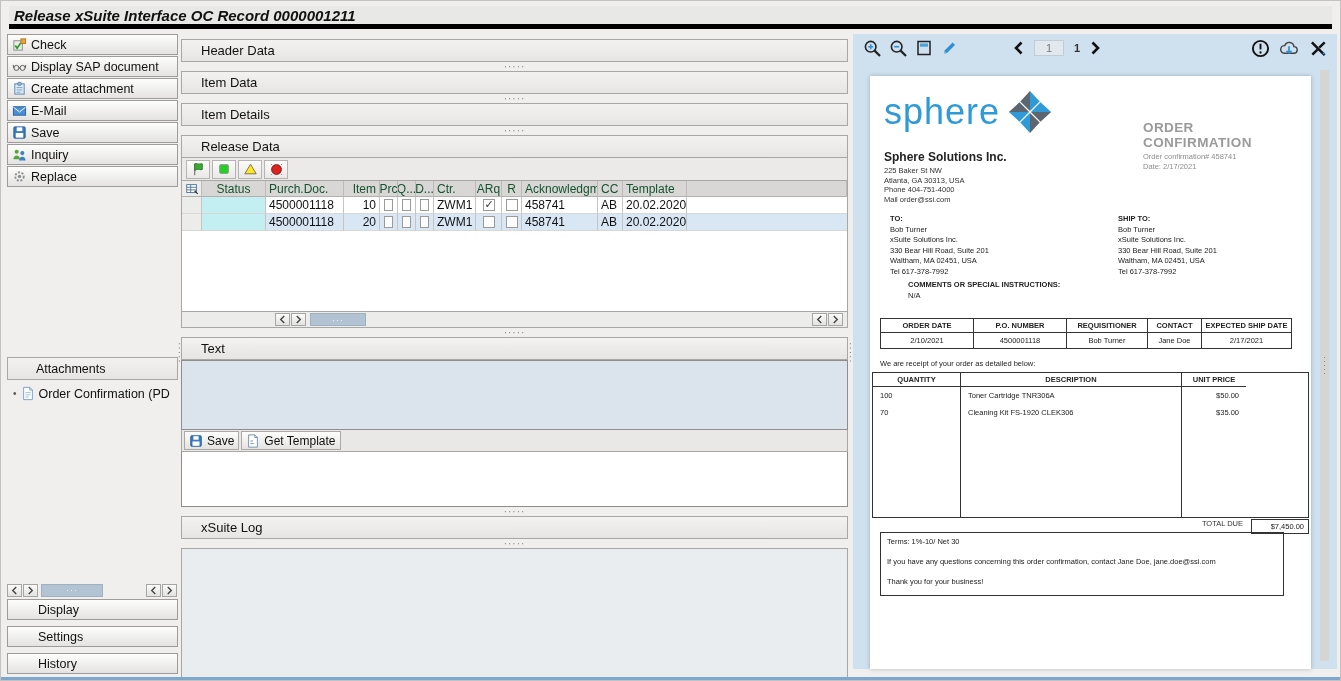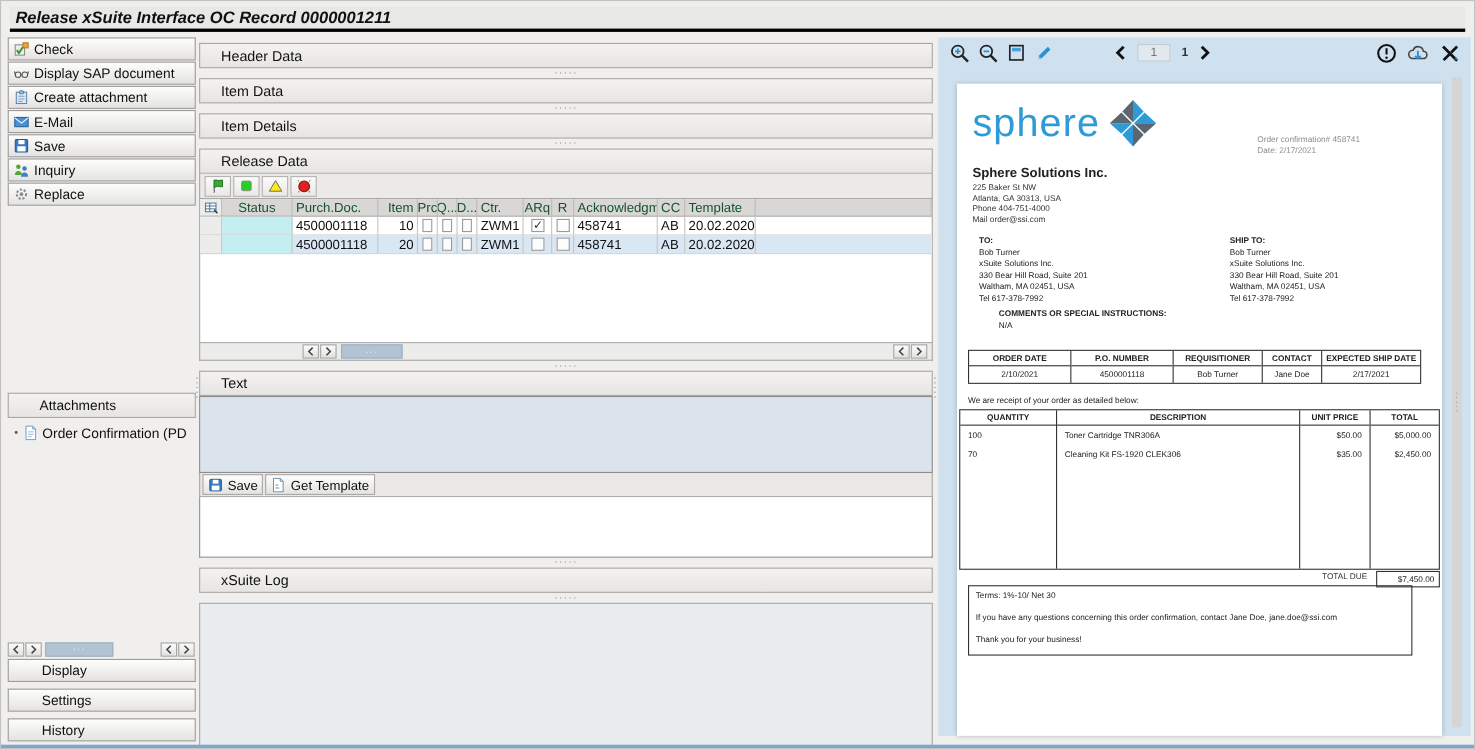--- a/index.html
+++ b/index.html
@@ -7,21 +7,21 @@
     --row-selected:#d9e7f5; --bar-border:#a8a7a5; --panel-bg:#f0efed;
   }
   *{box-sizing:border-box;}
   body{margin:0;font-family:"Liberation Sans",sans-serif;background:#d9d9d9;}
   .app{position:relative;width:1341px;height:681px;background:var(--panel-bg);
        border:1px solid #c2c2c2;overflow:hidden;font-size:12px;color:#111;}
   .bottom-line{position:absolute;left:0;right:0;bottom:0;height:3px;background:#7da7cc;}
 
   
   .title-bar{position:absolute;left:8px;top:5px;right:8px;height:23px;background:#e8e8e6;
-             border-bottom:3px solid #000000;display:flex;align-items:center;}
+             border-bottom:5px solid #000000;display:flex;align-items:center;}
   .title-bar span{font-size:15px;font-weight:bold;font-style:italic;padding-left:5px;}
 
   
   .btn{background:linear-gradient(#fdfdfc,#e4e3e1);border:1px solid #9d9c9a;
        display:flex;align-items:center;gap:4px;padding:0 4px;height:21px;cursor:default;}
   .btn svg{flex:none;}
   .section-bar{background:linear-gradient(#f3f2f1,#e6e5e3);border:1px solid var(--bar-border);
                height:23px;display:flex;align-items:center;padding-left:19px;font-size:13px;}
   .grip{height:9px;display:flex;align-items:center;justify-content:center;}
   .grip::after{content:"·····";color:#8a8a8a;font-size:10px;letter-spacing:1px;line-height:4px;}
@@ -582,20 +582,21 @@
 
       <div class="pp vendor-name">Sphere Solutions Inc.</div>
       <div class="pp vendor-addr">
         <div>225 Baker St NW</div>
         <div>Atlanta, GA 30313, USA</div>
         <div>Phone 404-751-4000</div>
         <div>Mail order@ssi.com</div>
       </div>
 
       <div class="pp doc-head">
+        <div class="doc-title">ORDER CONFIRMATION</div>
         <div class="doc-sub">
           <div>Order confirmation# 458741</div>
           <div>Date: 2/17/2021</div>
         </div>
       </div>
 
       <div class="pp to-block">
         <div class="addr-col-heading">TO:</div>
         <div>Bob Turner</div>
         <div>xSuite Solutions Inc.</div>
@@ -651,25 +652,20 @@
         <div class="it-col" style="width:221px;">
           <div class="ith">DESCRIPTION</div>
           <div class="it-cell">Toner Cartridge TNR306A</div>
           <div class="it-cell">Cleaning Kit FS-1920 CLEK306</div>
         </div>
         <div class="it-col" style="width:64px;">
           <div class="ith">UNIT PRICE</div>
           <div class="it-cell num">$50.00</div>
           <div class="it-cell num">$35.00</div>
         </div>
-        <div class="it-col" style="width:62px;">
-          <div class="ith">TOTAL</div>
-          <div class="it-cell num">$5,000.00</div>
-          <div class="it-cell num">$2,450.00</div>
-        </div>
       </div>
 
       <div class="pp total-row">
         <span class="total-label">TOTAL DUE</span>
         <span class="total-box">$7,450.00</span>
       </div>
 
       <div class="pp terms-box">
         <div>Terms: 1%-10/ Net 30</div>
         <div class="sp"></div>

